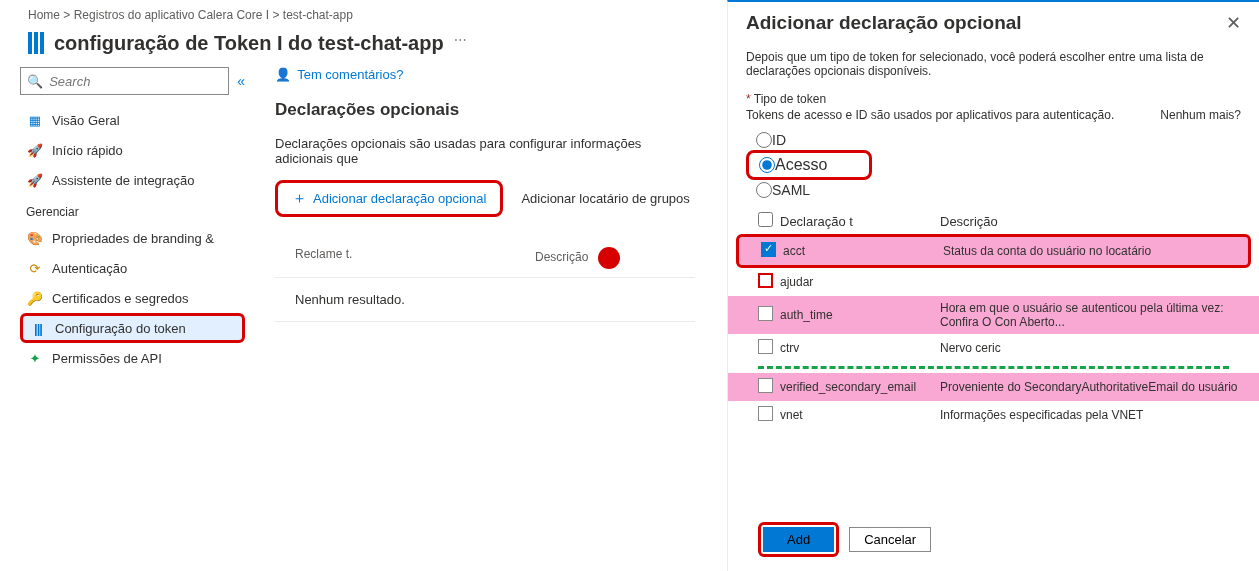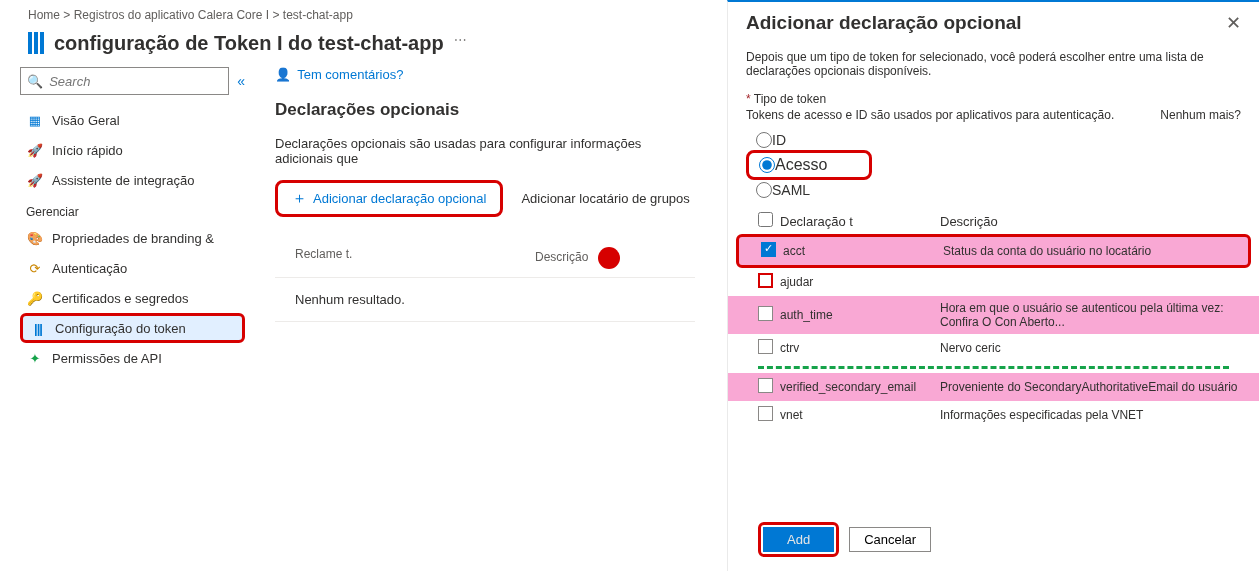--- a/index.html
+++ b/index.html
@@ -132,21 +132,21 @@
     .row-boxed { border: 3px solid #d60000; border-radius: 6px; margin: 0 8px; padding-left: 22px; padding-right: 10px;}
 
     .dashed-break { margin: 4px 30px; border-top: 3px dashed #16a34a; }
 
     .panel-footer {
       margin-top: auto;
       padding: 10px 18px 14px 30px;
       display: flex; align-items: center; gap: 10px;
     }
     .add-btn {
-      background: #0078d4; color:#e5e5e5; border: none;
+      background: #0078d4; color:#000000; border: none;
       padding: 5px 24px; font-size: 13px; cursor: pointer;
     }
     .add-btn-wrap { border: 3px solid #d60000; border-radius: 6px; padding: 2px; display:inline-block;}
     .cancel-btn {
       background: #fff; border: 1px solid #8a8886;
       padding: 4px 14px; font-size: 13px; cursor: pointer;
     }
   </style>
 </head>
 <body>

